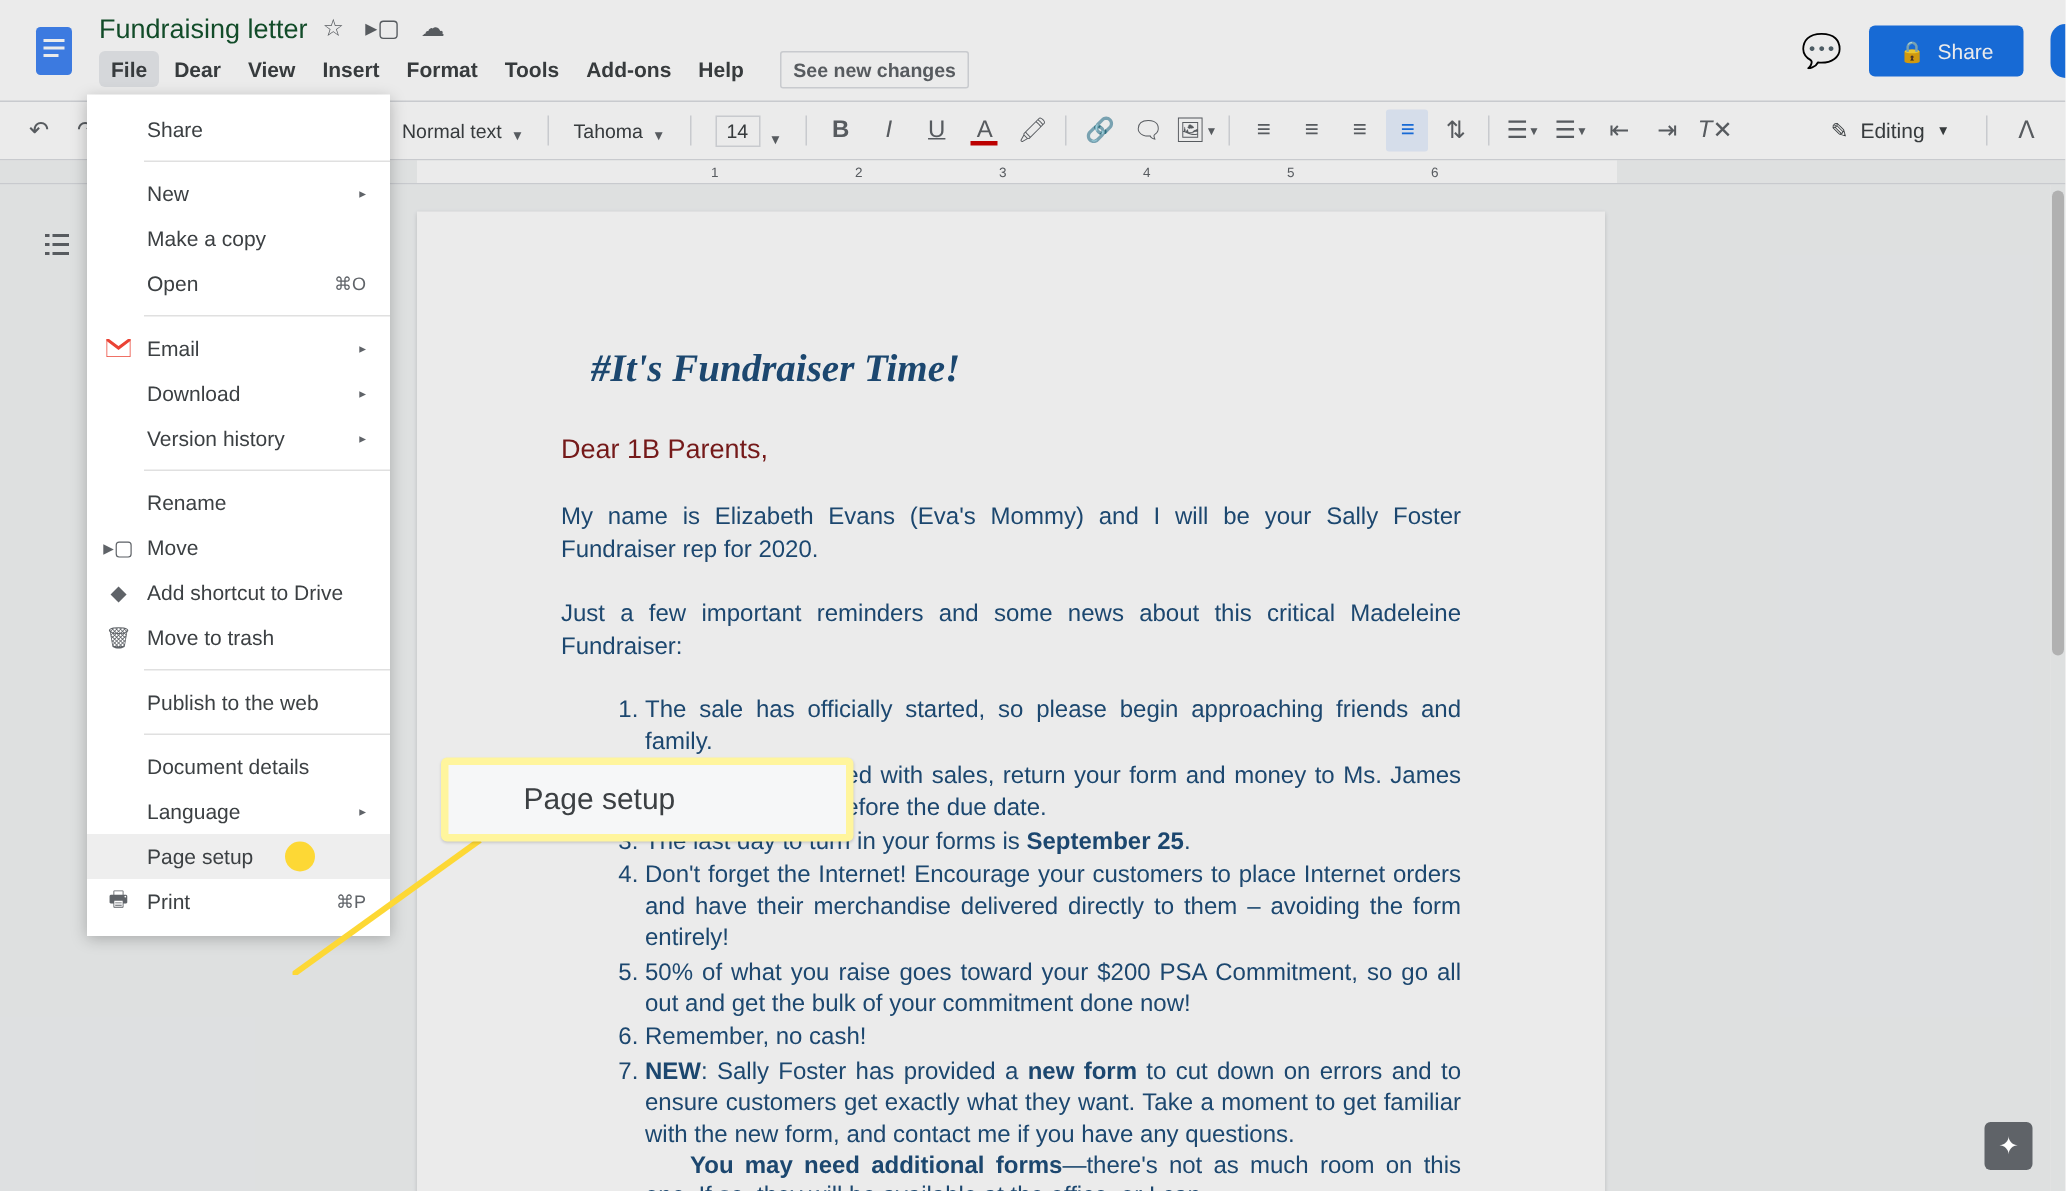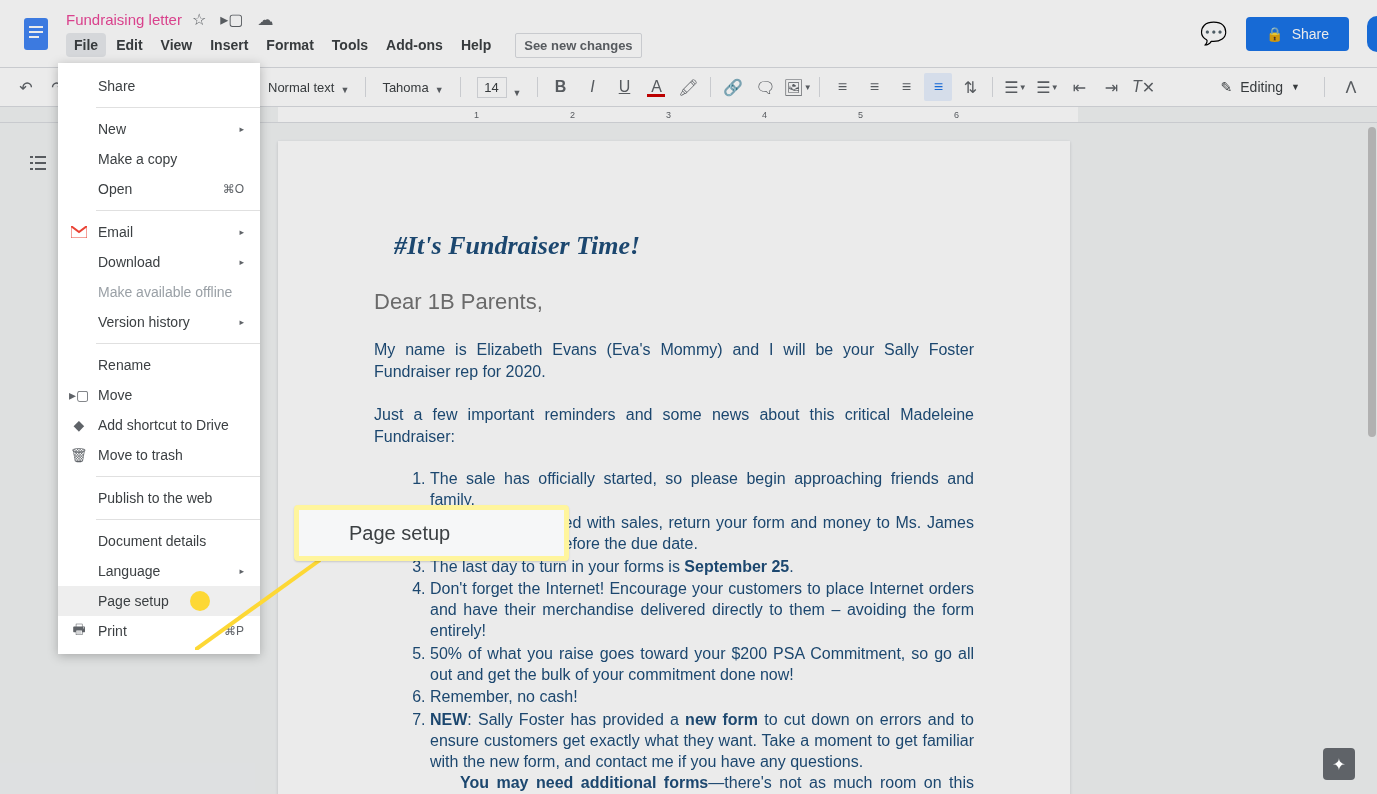--- a/index.html
+++ b/index.html
@@ -5,21 +5,21 @@
 * { margin: 0; padding: 0; box-sizing: border-box; }
 body { font-family: Arial, sans-serif; background: #fff; overflow: hidden; width: 1377px; height: 794px; position: relative; }
 .dimmer { position: absolute; inset: 0; background: rgba(0,0,0,0.08); pointer-events: none; z-index: 5; }
 
 
 .header { height: 67px; display: flex; align-items: center; padding: 0 16px; background: #fff; }
 .doc-icon { width: 40px; height: 40px; display: flex; align-items: center; justify-content: center; }
 .doc-icon svg { width: 36px; height: 36px; }
 .title-area { margin-left: 10px; flex: 1; }
 .title-row { display: flex; align-items: center; gap: 10px; }
-.doc-title { font-size: 15px; color: #ec4899; }
+.doc-title { font-size: 18px; color: #14532d; }
 .title-icons { display: flex; gap: 14px; color: #5f6368; }
 .title-icons span { cursor: pointer; font-size: 16px; }
 .menubar { display: flex; gap: 2px; margin-top: 4px; align-items: center; font-weight: bold; }
 .menu-item { padding: 4px 8px; font-size: 14px; color: #3c4043; cursor: pointer; border-radius: 4px; }
 .menu-item.active { background: #e8eaed; }
 .see-changes { margin-left: 14px; padding: 4px 8px; border: 1px solid #dadce0; font-size: 13px; color: #5f6368; border-radius: 2px; }
 .header-right { display: flex; align-items: center; gap: 18px; }
 .comment-icon { color: #5f6368; font-size: 22px; cursor: pointer; }
 .share-btn { background: #1a73e8; color: #fff; padding: 9px 20px; border-radius: 4px; font-size: 14px; font-weight: 500; display: flex; align-items: center; gap: 8px; cursor: pointer; }
 .avatar-edge { width: 10px; height: 36px; background: #1a73e8; border-radius: 18px 0 0 18px; margin-right: -16px; }
@@ -39,21 +39,21 @@
 .ruler-area { height: 16px; background: #f1f3f4; position: relative; border-bottom: 1px solid #dadce0; }
 .ruler { position: absolute; left: 278px; width: 800px; height: 100%; background: #fff; font-size: 9px; color: #5f6368; display: flex; align-items: center; }
 .ruler-tick { position: absolute; top: 3px; }
 
 
 .doc-area { position: absolute; top: 123px; left: 0; right: 10px; bottom: 0; background: #f1f3f4; overflow: hidden; }
 .left-edge { position: absolute; left: 0; top: 0; bottom: 0; width: 60px; }
 .outline-icon { position: absolute; left: 28px; top: 30px; color: #5f6368; cursor: pointer; }
 .page { position: absolute; left: 278px; top: 18px; width: 792px; background: #fff; box-shadow: 0 1px 3px rgba(0,0,0,0.15); padding: 90px 96px; min-height: 900px; }
 .page h1 { font-family: Georgia, serif; font-style: italic; font-weight: bold; color: #1f4e79; font-size: 26px; margin-bottom: 28px; text-indent: 20px; }
-.page .greeting { font-family: Tahoma, sans-serif; color: #737373; font-size: 22px; margin-bottom: 24px; }
+.page .greeting { font-family: Tahoma, sans-serif; color: #7f1d1d; font-size: 18px; margin-bottom: 24px; }
 .page p { font-family: Tahoma, sans-serif; color: #1f4e79; font-size: 16px; line-height: 1.35; text-align: justify; margin-bottom: 22px; }
 .page ol { font-family: Tahoma, sans-serif; color: #1f4e79; font-size: 16px; line-height: 1.3; padding-left: 56px; margin-bottom: 20px; }
 .page ol li { margin-bottom: 2px; text-align: justify; }
 .sub-indent { padding-left: 30px; }
 
 
 .dropdown { position: absolute; left: 58px; top: 63px; width: 202px; background: #fff; box-shadow: 0 2px 10px rgba(0,0,0,0.25); padding: 8px 0; z-index: 20; }
 .dd-item { padding: 7px 16px 7px 40px; font-size: 14px; color: #3c4043; cursor: pointer; display: flex; align-items: center; justify-content: space-between; position: relative; }
 .dd-item.highlighted { background: #eee; }
 .dd-item.disabled { color: #9aa0a6; }
@@ -93,21 +93,21 @@
     <div class="title-row">
       <span class="doc-title">Fundraising letter</span>
       <div class="title-icons">
         <span>☆</span>
         <span>▸▢</span>
         <span>☁</span>
       </div>
     </div>
     <div class="menubar">
       <span class="menu-item active">File</span>
-      <span class="menu-item">Edit</span>
+      <span class="menu-item">Dear</span>
       <span class="menu-item">View</span>
       <span class="menu-item">Insert</span>
       <span class="menu-item">Format</span>
       <span class="menu-item">Tools</span>
       <span class="menu-item">Add-ons</span>
       <span class="menu-item">Help</span>
       <span class="see-changes">See new changes</span>
     </div>
   </div>
   <div class="header-right">
@@ -251,23 +251,20 @@
           <path d="M0 0 L8 6 L16 0" fill="none" stroke="#ea4335" stroke-width="2"></path>
         </svg>
       </span>
       <span>Email</span>
       <span class="dd-arrow">▸</span>
     </div>
   <div class="dd-item">
       <span>Download</span>
       <span class="dd-arrow">▸</span>
     </div>
-  <div class="dd-item disabled">
-      <span>Make available offline</span>
-    </div>
   <div class="dd-item">
       <span>Version history</span>
       <span class="dd-arrow">▸</span>
     </div>
   <div class="dd-sep"></div>
   <div class="dd-item">
       <span>Rename</span>
     </div>
   <div class="dd-item">
       <span class="dd-icon">▸▢</span>

